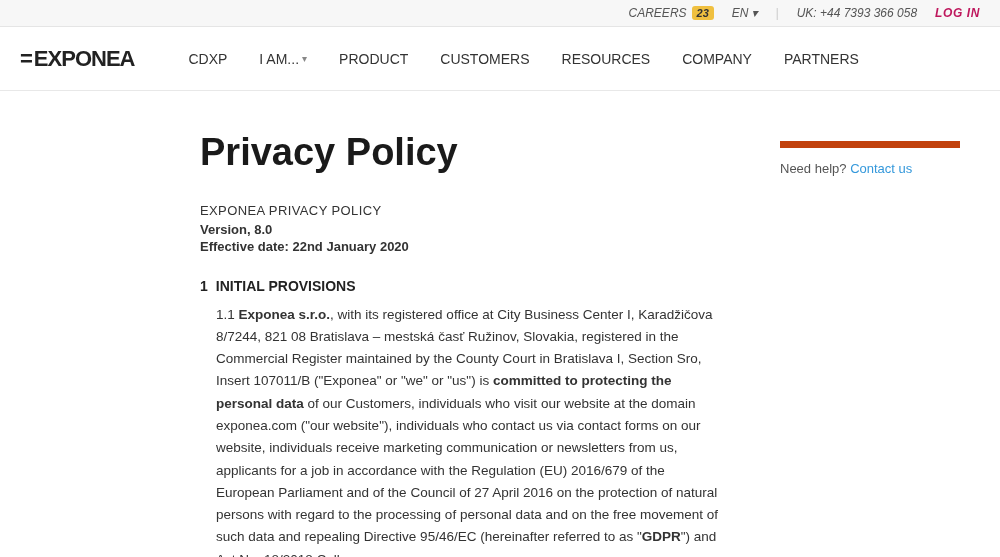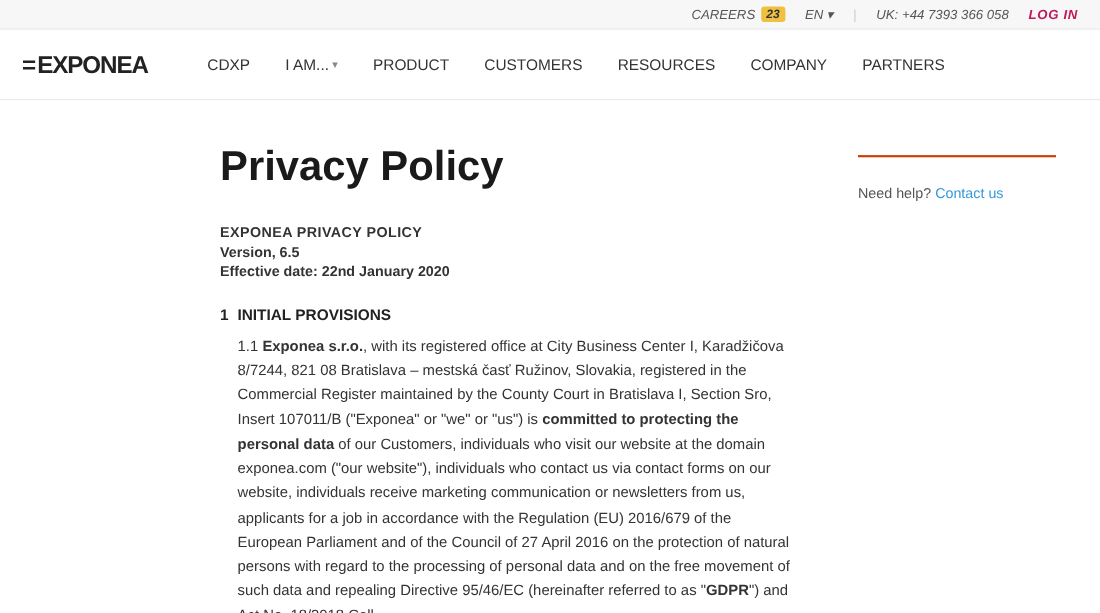--- a/index.html
+++ b/index.html
@@ -119,21 +119,21 @@
       margin-bottom: 28px;
       line-height: 1.15;
     }
 
     
     .policy-meta {
       margin-bottom: 24px;
     }
     .policy-meta-name {
       font-size: 13px;
-      font-weight: 700;
+      font-weight: 400;
       color: #333;
       margin-bottom: 4px;
       text-transform: uppercase;
       letter-spacing: 0.03em;
     }
     .policy-meta-version {
       font-size: 13px;
       font-weight: 700;
       color: #333;
       margin-bottom: 2px;
@@ -169,22 +169,22 @@
     }
     .body-text {
       font-size: 13.5px;
       line-height: 1.65;
       color: #333;
     }
     .body-text b { font-weight: 700; }
 
     
     .help-box {
-      border-top: 2px solid #c2410c;
-      padding-top: 24px;
+      border-top: 7px solid #c2410c;
+      padding-top: 12px;
     }
     .help-text {
       font-size: 13px;
       color: #555;
     }
     .help-link {
       color: #3498db;
       cursor: pointer;
       text-decoration: none;
     }
@@ -237,21 +237,21 @@
   </div>
 </nav>
 
 <div class="page-content">
   <div class="main-column">
 
     <h1 class="page-title">Privacy Policy</h1>
 
     <div class="policy-meta">
       <div class="policy-meta-name">EXPONEA PRIVACY POLICY</div>
-      <div class="policy-meta-version">Version, 6.5</div>
+      <div class="policy-meta-version">Version, 8.0</div>
       <div class="policy-meta-date">Effective date: 22nd January 2020</div>
     </div>
 
     <div class="section">
       <div class="section-heading">
         <span class="section-number">1</span>
         <span>INITIAL PROVISIONS</span>
       </div>
 
       <div class="subsection">

